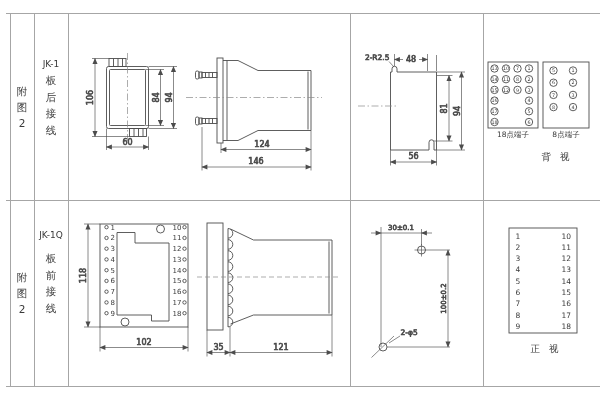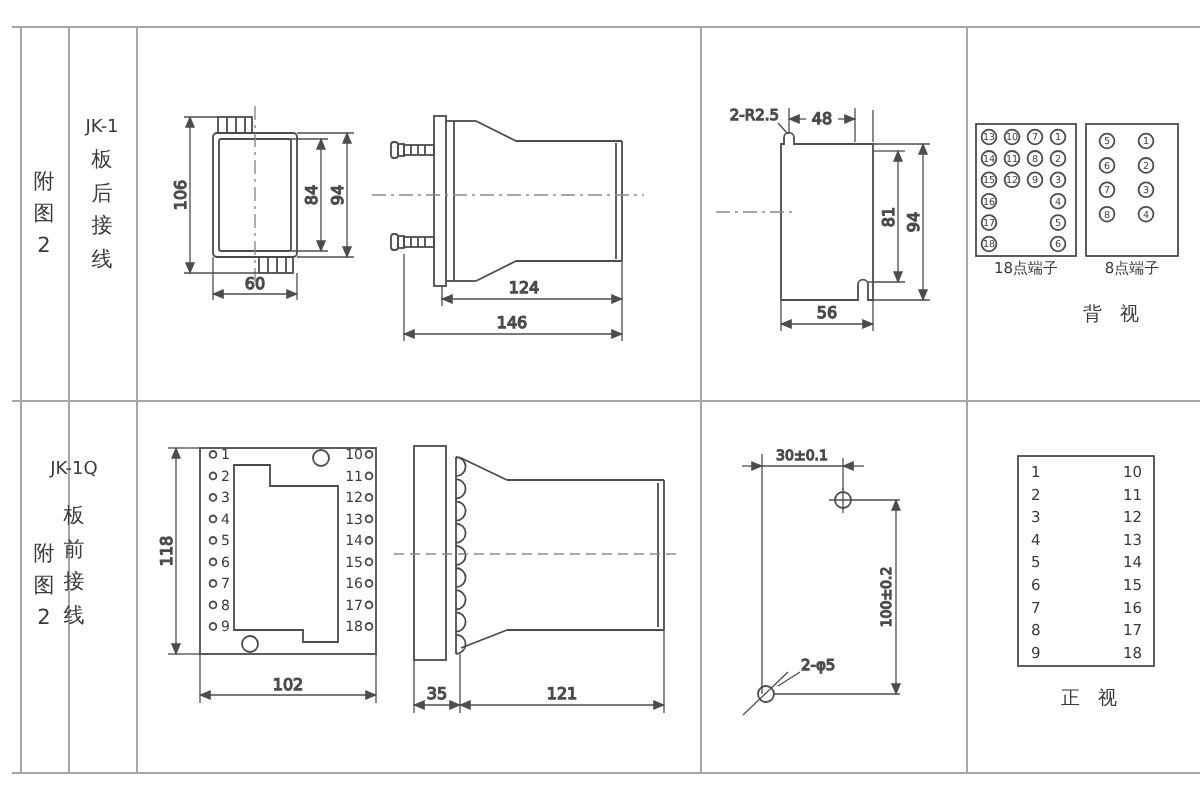--- a/index.html
+++ b/index.html
@@ -349,20 +349,20 @@
     <span class="mcjk">板</span>
     <span class="mcjk">后</span>
     <span class="mcjk">接</span>
     <span class="mcjk">线</span>
   </div>
   <div class="vcell" style="left:10px;top:200px;width:24px;height:186px;">
     <span class="cjk">附</span>
     <span class="cjk">图</span>
     <span class="cjk">2</span>
   </div>
-  <div class="vcell vstart" style="left:20px;top:200px;width:34px;height:186px;padding-top:28px;">
+  <div class="vcell vstart" style="left:34px;top:200px;width:34px;height:186px;padding-top:28px;">
     <span class="mdl">JK-1Q</span>
     <span class="mcjk" style="margin-top:7px;">板</span>
     <span class="mcjk">前</span>
     <span class="mcjk">接</span>
     <span class="mcjk">线</span>
   </div>
 </div>
 
 </body></html>

